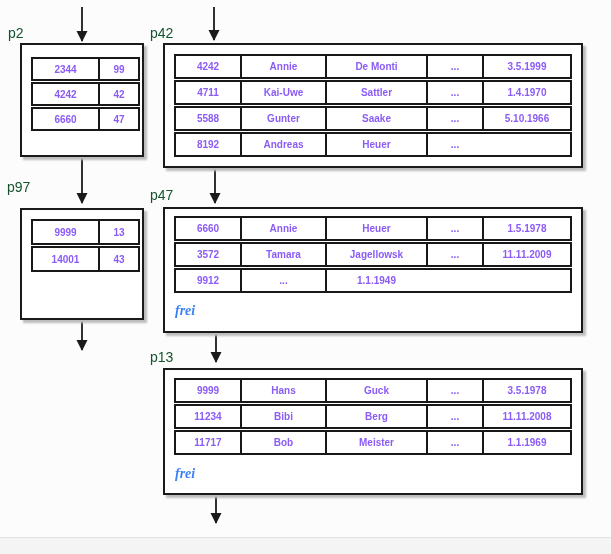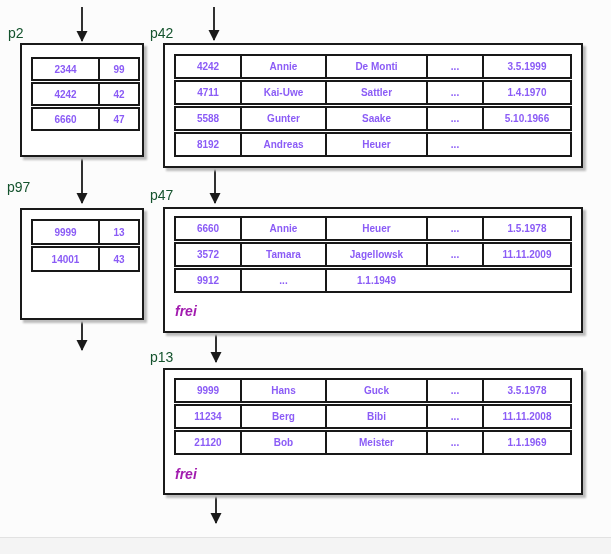--- a/index.html
+++ b/index.html
@@ -25,21 +25,22 @@
   .cols2b { grid-template-columns:65px 40px; height:26px; }
   .cols5 { grid-template-columns:64px 85px 101px 56px 88px; height:25px; }
   .tcell {
     display:flex; align-items:center; justify-content:center;
     font-size:10px; font-weight:700; color:#8b5cf6;
     border-left:2px solid #181818; white-space:nowrap; overflow:hidden;
   }
   .tcell:first-child { border-left:none; }
   .frei {
     position:absolute; font-size:14px; font-style:italic; font-weight:700;
-    color:#a21caf;
+    color:#3b82f6;
+    font-family:Liberation Serif, serif;
   }
   .overlay { position:absolute; left:0; top:0; pointer-events:none; }
   .footer-band {
     position:absolute; left:0; right:0; top:537px; height:17px;
     background:#f4f4f4; border-top:1px solid #e2e2e2;
   }
 </style>
 </head>
 <body>
 
@@ -156,27 +157,27 @@
     <div class="ptable" style="left:9px; top:8px;">
       <div class="trow cols5">
         <div class="tcell">9999</div>
         <div class="tcell">Hans</div>
         <div class="tcell">Guck</div>
         <div class="tcell">...</div>
         <div class="tcell">3.5.1978</div>
       </div>
       <div class="trow cols5">
         <div class="tcell">11234</div>
+        <div class="tcell">Bibi</div>
         <div class="tcell">Berg</div>
-        <div class="tcell">Bibi</div>
         <div class="tcell">...</div>
         <div class="tcell">11.11.2008</div>
       </div>
       <div class="trow cols5">
-        <div class="tcell">21120</div>
+        <div class="tcell">11717</div>
         <div class="tcell">Bob</div>
         <div class="tcell">Meister</div>
         <div class="tcell">...</div>
         <div class="tcell">1.1.1969</div>
       </div>
     </div>
     <div class="frei" style="left:10px; top:96px;">frei</div>
   </div>
 
   <div class="footer-band"></div>

